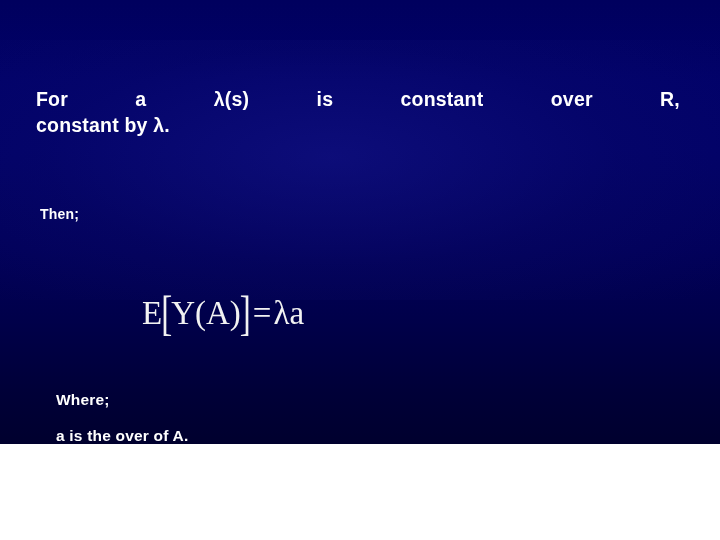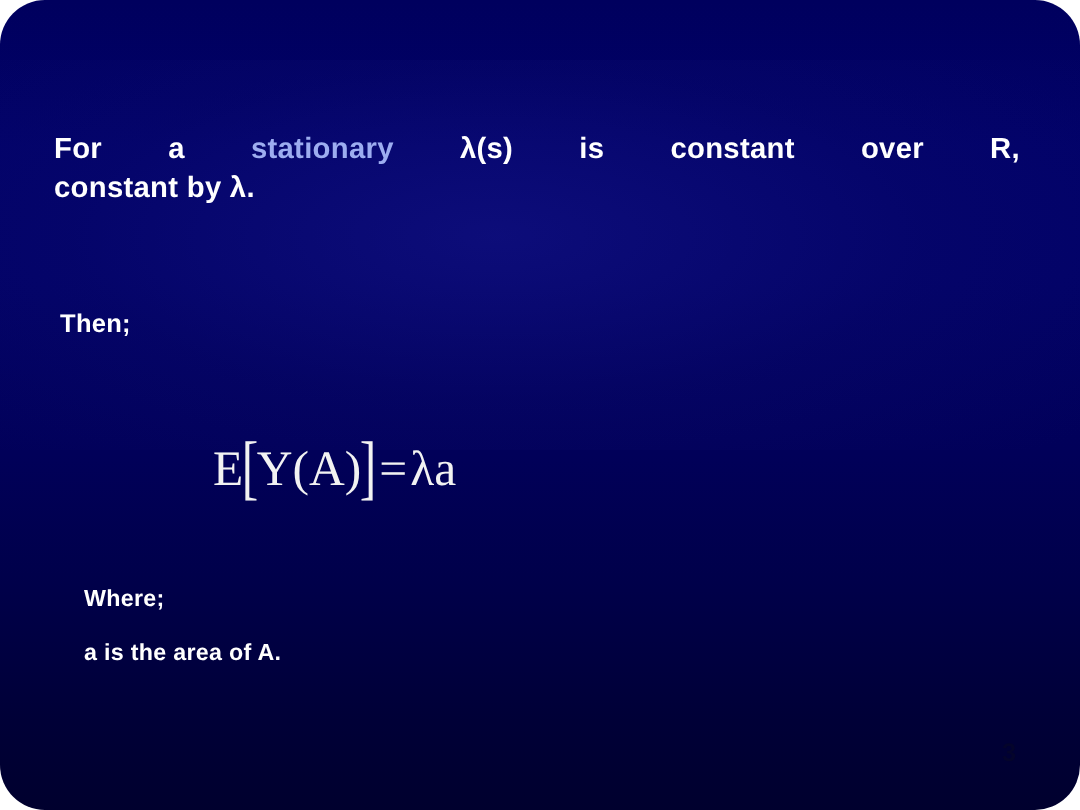--- a/index.html
+++ b/index.html
@@ -9,31 +9,30 @@
   body {
     width: 720px;
     height: 540px;
     overflow: hidden;
     font-family: "Liberation Sans", sans-serif;
   }
 
   #slide {
     position: relative;
     width: 720px;
-    height: 540px;
+    height: 444px;
     background: linear-gradient(to bottom,
         #00005e 0%,
         #010168 18%,
         #010166 34%,
         #010059 56%,
         #00004a 72%,
         #000038 88%,
         #00002e 100%);
     overflow: hidden;
-    border-radius: 30px;
   }
 
   
   #bg-glow {
     position: absolute;
     left: 0;
     top: 40px;
     width: 720px;
     height: 260px;
     background: radial-gradient(ellipse 520px 200px at 46% 45%,
@@ -66,21 +65,21 @@
   }
   .line1 > span { white-space: pre; }
 
   .accent { color: #9dadf0; }
 
   .then-label {
     position: absolute;
     left: 40px;
     top: 206px;
     color: #ffffff;
-    font-size: 17px;
+    font-size: 14px;
     font-weight: bold;
     letter-spacing: 0.2px;
   }
 
   .formula {
     position: absolute;
     left: 142px;
     top: 288px;
     color: #f2f2f2;
     font-family: "Liberation Serif", "DejaVu Serif", serif;
@@ -139,34 +138,33 @@
 <body>
 
 <div id="slide">
 
   <div id="bg-glow"></div>
 
   <div class="para-block">
     <div class="para-line line1">
       <span>For</span>
       <span>a</span>
-      <span class="accent">stationary</span>
       <span>λ(s)</span>
       <span>is</span>
       <span>constant</span>
       <span>over</span>
       <span>R,</span>
     </div>
     <div class="para-line">constant by λ.</div>
   </div>
 
   <div class="then-label">Then;</div>
 
   <div class="formula">
     <span>E</span><span class="brk">[</span><span>Y(A)</span><span class="brk">]</span><span class="eq">=</span><span class="lam">λ</span><span>a</span>
   </div>
 
   <div class="where-label">Where;</div>
-  <div class="area-label">a is the area of A.</div>
+  <div class="area-label">a is the over of A.</div>
 
   <div class="page-number">3</div>
 
 </div>
 
 </body></html>

